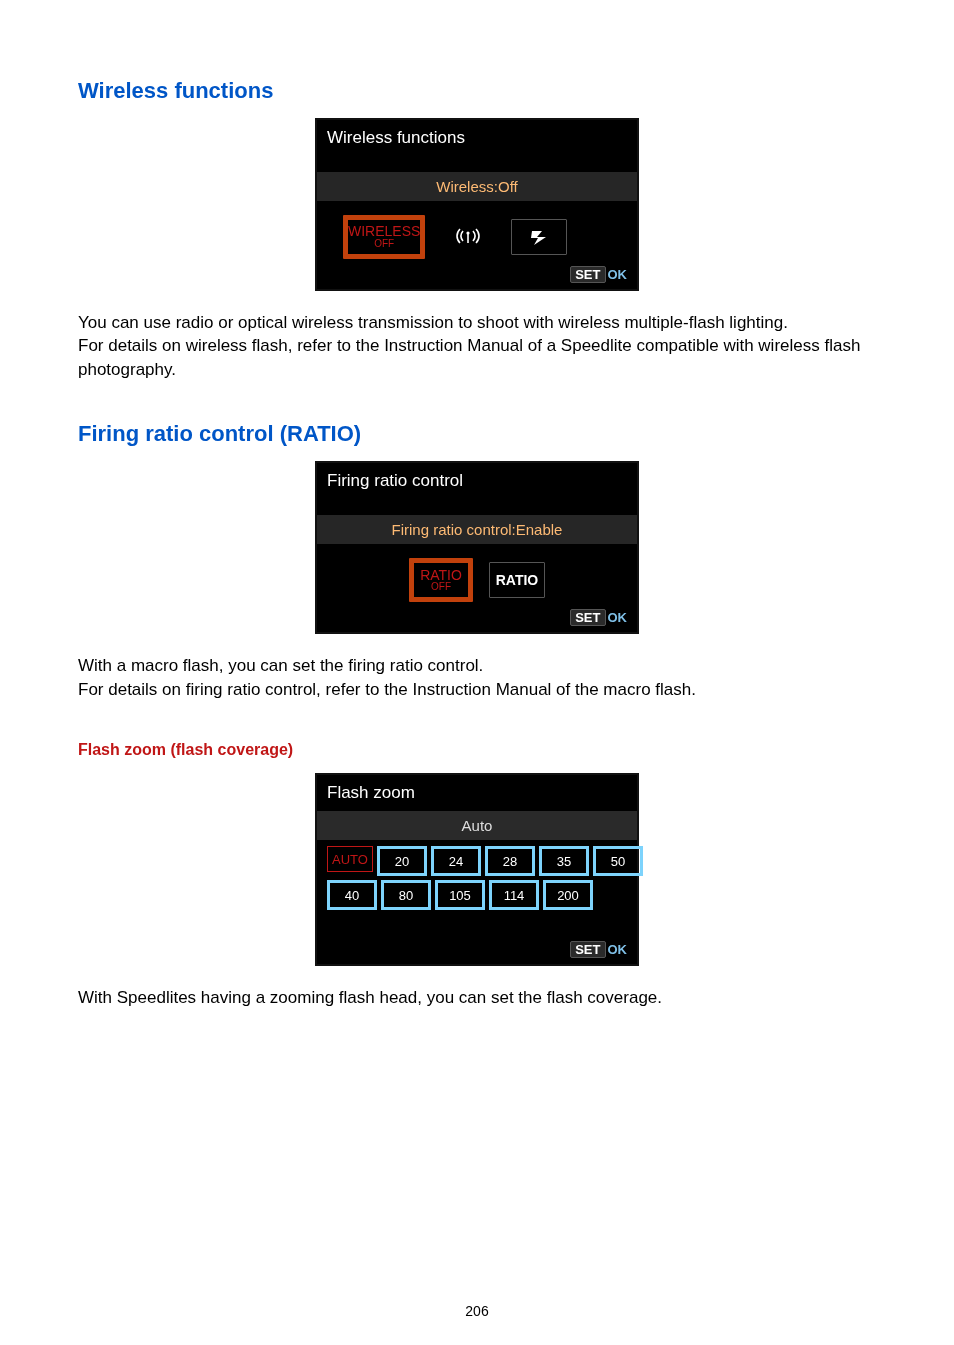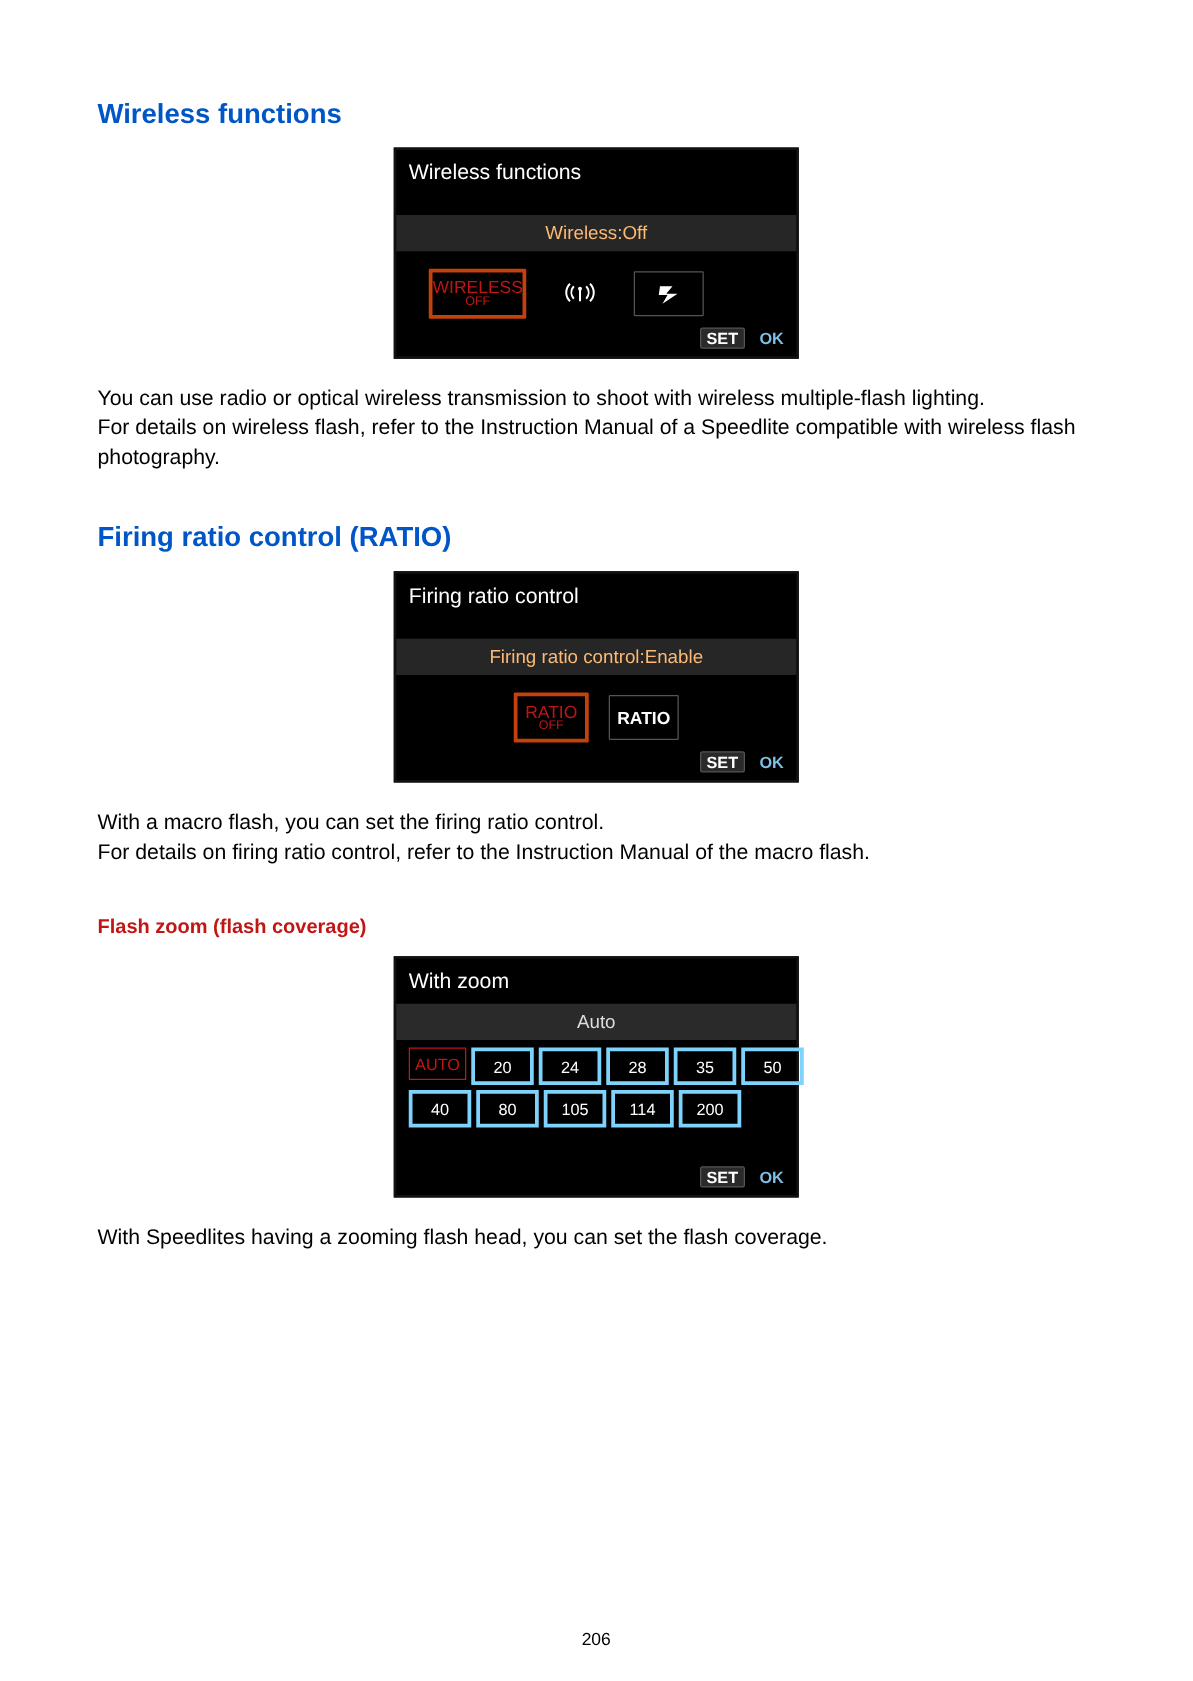--- a/index.html
+++ b/index.html
@@ -8,25 +8,25 @@
   h2.blue{color:#0056c7;font-size:22px;font-weight:bold;margin:0 0 14px 0;}
   h3.red{color:#c01616;font-size:16px;font-weight:bold;margin:0 0 14px 0;}
   .para{font-size:17px;line-height:1.38;margin:0 0 10px 0;}
   .block{margin-bottom:40px;}
   .lcd{display:block;margin:0 auto 20px auto;background:#000;color:#fff;font-family:"Segoe UI",Arial,sans-serif;width:320px;position:relative;border:2px solid #111;}
   .lcd-title{font-size:17px;padding:8px 10px 24px 10px;}
   .lcd-status{background:#262626;text-align:center;font-size:15px;padding:6px 0;color:#fdba74;}
   .lcd-row{padding:14px 10px 30px 10px;display:flex;gap:16px;justify-content:flex-start;align-items:center;}
   .lcd-row.center{justify-content:center;}
   .opt{display:inline-flex;flex-direction:column;align-items:center;justify-content:center;height:34px;min-width:54px;font-size:14px;border-radius:1px;line-height:1.05;}
-  .opt.sel{border:3px solid #c2410c;color:#c01616;}
+  .opt.sel{border:5px solid #c2410c;color:#c01616;}
   .opt.box{border:1px solid #555;color:#fff;}
   .opt .sub{font-size:10px;}
   .lcd-setok{position:absolute;bottom:6px;right:10px;font-size:13px;font-weight:bold;display:flex;align-items:center;}
-  .lcd-setok .st{background:#2a2a2a;border:1px solid #555;border-radius:2px;padding:0 4px;margin-right:12px;}
+  .lcd-setok .st{background:#2a2a2a;border:1px solid #555;border-radius:2px;padding:0 4px;margin-right:2px;}
   .lcd-setok .ok{color:#7fbfe6;}
   .lcd.zoom{width:320px;}
   .zoom-status{background:#2a2a2a;text-align:center;font-size:15px;padding:6px 0;color:#ddd;}
   .zoom-grid{padding:6px 10px 50px 10px;}
   .zrow{display:flex;gap:4px;margin-bottom:4px;}
   .zcell{flex:0 0 auto;width:44px;height:24px;display:flex;align-items:center;justify-content:center;border:3px solid #7dd3fc;font-size:13px;color:#fff;}
   .zcell.sel{border:1px solid #c01616;color:#c01616;}
   .lightning{width:20px;height:20px;display:flex;align-items:center;justify-content:center;}
   .pagenum{position:absolute;bottom:26px;left:0;right:0;text-align:center;font-size:14px;color:#000;}
 </style>
@@ -100,21 +100,21 @@
     </div>
 
     <p class="para" style="white-space:pre-line;">With a macro flash, you can set the firing ratio control.
 For details on firing ratio control, refer to the Instruction Manual of the macro flash.</p>
   </div>
 
   <div class="block">
     <h3 class="red">Flash zoom (flash coverage)</h3>
 
     <div class="lcd zoom">
-      <div class="lcd-title" style="padding-bottom:8px;">With zoom</div>
+      <div class="lcd-title" style="padding-bottom:8px;">Flash zoom</div>
       <div class="zoom-status">Auto</div>
       <div class="zoom-grid">
         <div class="zrow">
           <div class="zcell sel">AUTO</div>
           <div class="zcell">20</div>
           <div class="zcell">24</div>
           <div class="zcell">28</div>
           <div class="zcell">35</div>
           <div class="zcell">50</div>
         </div>

